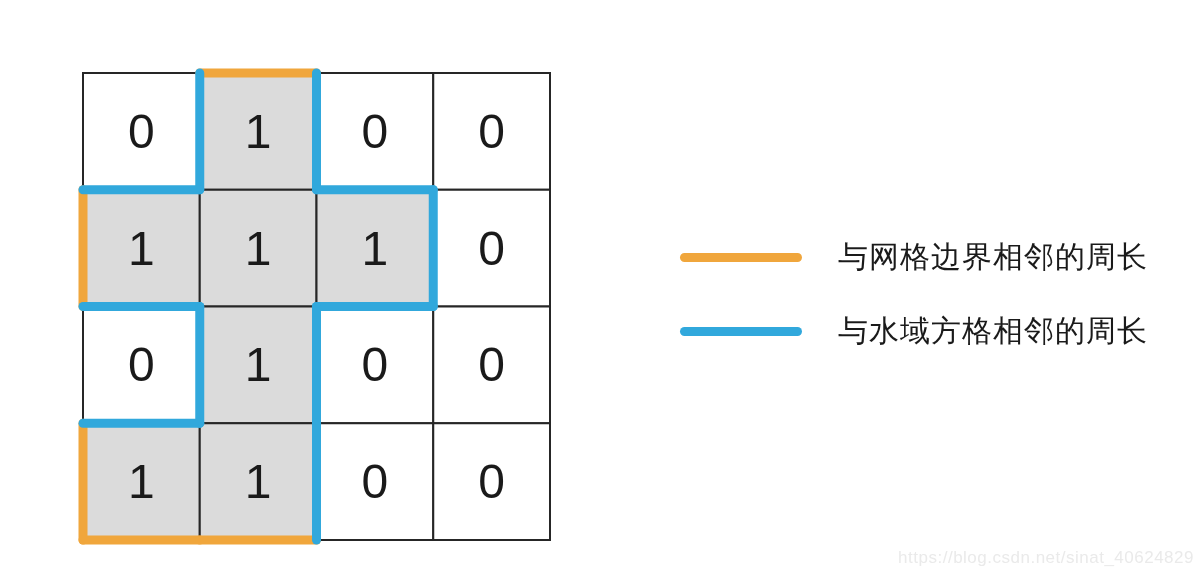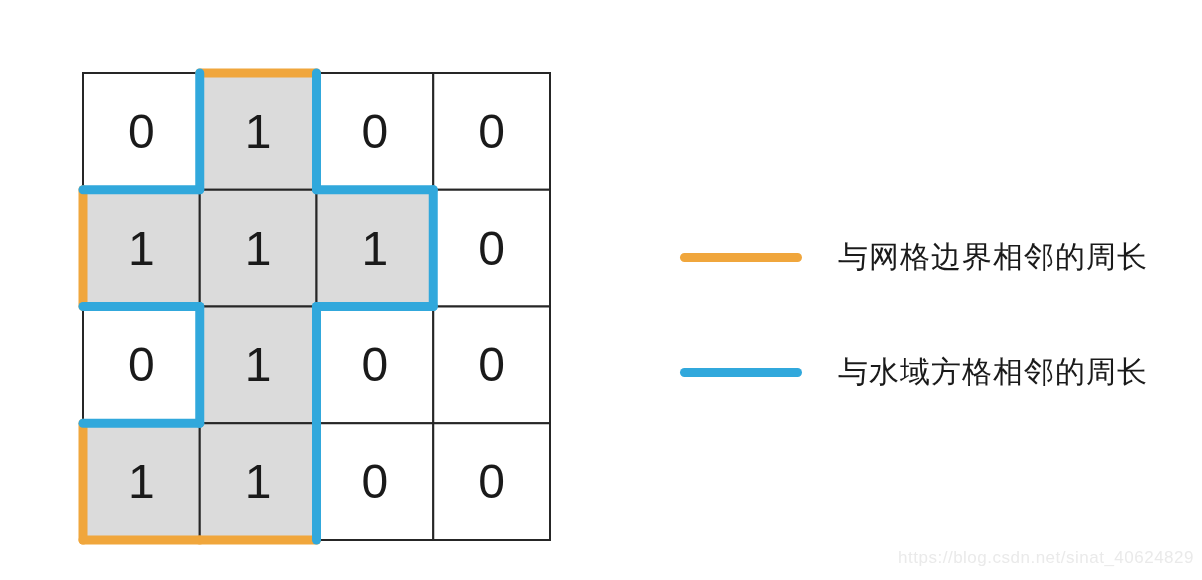--- a/index.html
+++ b/index.html
@@ -4,21 +4,21 @@
 <style>
   html,body { margin:0; padding:0; background:#ffffff; }
   .canvas {
     position:relative; width:1202px; height:580px; background:#ffffff;
     font-family:"Liberation Sans", sans-serif; overflow:hidden;
   }
   .grid-wrap { position:absolute; left:83px; top:73px; }
   .grid-wrap svg { overflow:visible; display:block; }
   .legend { position:absolute; left:680px; top:236px; }
   .legend-row { display:flex; align-items:center; height:42px; }
-  .legend-row + .legend-row { margin-top:73px; }
+  .legend-row + .legend-row { margin-top:32px; }
   .legend-line { width:122px; height:9px; border-radius:5px; margin-right:36px; flex:none; }
   .legend-label { font-size:30px; color:#1a1a1a; letter-spacing:1px; white-space:nowrap; }
   .watermark {
     position:absolute; right:8px; bottom:12px;
     font-size:17px; color:#eaeaea; letter-spacing:0.5px;
   }
 </style>
 </head>
 <body>
 

